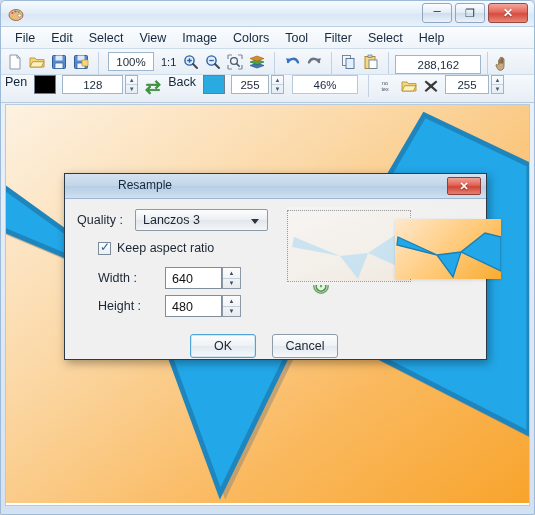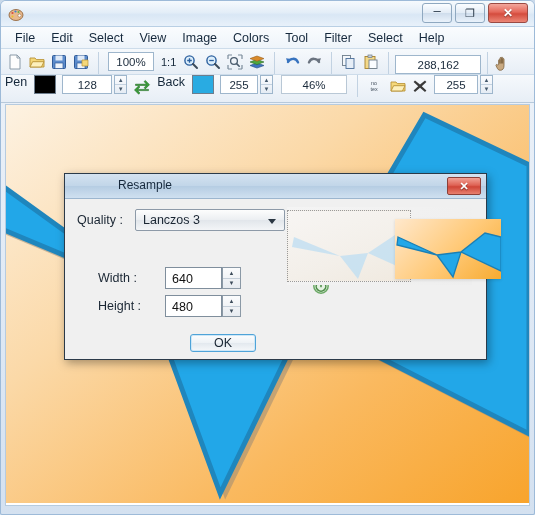--- a/index.html
+++ b/index.html
@@ -138,21 +138,21 @@
   }
 
   #dlg-body { position:absolute; left:0; top:25px; right:0; bottom:0; }
 
   .lbl { position:absolute; font-size:12.5px; color:#1a2633; }
   #lbl-quality { left:12px; top:14px; }
   #lbl-width  { left:33px; top:72px; }
   #lbl-height { left:33px; top:100px; }
 
   #quality-select {
-    position:absolute; left:70px; top:10px; width:150px; height:22px;
+    position:absolute; left:70px; top:10px; width:133px; height:22px;
     border:1px solid #8d9aa8; border-radius:2px;
     background: linear-gradient(180deg,#fdfdfd 0%,#eceff2 48%,#e2e6eb 52%,#f3f5f7 100%);
     cursor:pointer;
   }
   #quality-value {
     position:absolute; left:7px; top:3px; font-size:12.5px; color:#1a2633;
   }
   #quality-arrow {
     position:absolute; right:8px; top:9px;
     width:0;height:0;border-left:4.5px solid transparent;border-right:4.5px solid transparent;
@@ -208,21 +208,21 @@
     background:linear-gradient(160deg,#f7f5f3 0%,#f3efe9 60%,#f0e9df 100%);
   }
   #preview-new {
     position:absolute; left:108px; top:12px; width:106px; height:60px;
     overflow:hidden;
     background:linear-gradient(135deg,#ffe8cc 0%,#ffc977 55%,#f7ab31 100%);
     box-shadow:0 1px 3px rgba(0,0,0,.12);
   }
 
   #btn-ok, #btn-cancel {
-    position:absolute; top:135px; height:18px; width:66px;
+    position:absolute; top:135px; height:24px; width:66px;
     font-size:12.5px; color:#1a2633; cursor:pointer;
     border-radius:3px;
     background: linear-gradient(180deg,#fcfdfe 0%,#eef2f6 48%,#e3e9ef 52%,#f6f8fa 100%);
   }
   #btn-ok {
     left:125px; border:1px solid #4fa3d8;
     box-shadow:0 0 0 1px #cde7f7 inset;
   }
   #btn-cancel { left:207px; border:1px solid #8e9ba8; }
 </style>
@@ -364,21 +364,21 @@
     <div class="tb-btn">
       <svg width="17" height="17" viewBox="0 0 17 17">
         <path d="M4.6 9.6V5.2c0-.8 1.3-.8 1.3 0v3.3V3.2c0-.9 1.4-.9 1.4 0v5.2V2.8c0-.9 1.4-.9 1.4 0v5.6V4.2c0-.9 1.3-.9 1.3 0v6.6c0 3-1.6 4.5-3.6 4.5-1.8 0-2.6-1-3.4-2.6l-1-2.1c-.4-.9.8-1.6 1.3-.7z" fill="#c8a981" stroke="#7e6340" stroke-width=".8"></path>
       </svg>
     </div>
   </div>
 
   <div id="toolbar-2">
     <div class="tb-label">Pen</div>
     <div class="swatch" id="pen-swatch" style="background:#000000;"></div>
-    <div class="tb-field" style="width:50px;">128</div>
+    <div class="tb-field" style="width:61px;">128</div>
     <div class="spin">
         <i>▲</i>
         <i>▼</i>
       </div>
     <div class="tb-btn" style="margin-left:4px;">
       <svg width="18" height="17" viewBox="0 0 18 17">
         <path d="M2.5 6.2h11l-2.4-2.6 1.2-1.1 4.2 4.2-4.2 4.2-1.2-1.2 2.4-2.3h-11z" fill="#3aa03a" stroke="#1f6a1f" stroke-width=".6"></path>
         <path d="M15.5 12.6h-11l2.4 2.4-1.2 1.2L1.5 12l4.2-4.2 1.2 1.2-2.4 2.4h11z" fill="#3aa03a" stroke="#1f6a1f" stroke-width=".6"></path>
       </svg>
     </div>
@@ -443,20 +443,24 @@
     </div>
 
     <div id="dlg-body">
 
       <div class="lbl" id="lbl-quality">Quality :</div>
       <div id="quality-select">
         <div id="quality-value">Lanczos 3</div>
         <div id="quality-arrow"></div>
       </div>
 
+      <div id="keep-ratio-row">
+        <div id="keep-ratio-box"></div>
+        <div id="keep-ratio-label">Keep aspect ratio</div>
+      </div>
 
       <div class="lbl" id="lbl-width">Width :</div>
       <input class="numbox" id="width-input" value="640" style="">
       <div class="numspin" id="width-spin">
         <i>▲</i>
           <i>▼</i>
       </div>
 
       <div class="lbl" id="lbl-height">Height :</div>
       <input class="numbox" id="height-input" value="480" style="">
@@ -478,16 +482,17 @@
           </svg>
         </div>
         <div id="preview-new">
           <svg width="106" height="60" viewBox="0 0 106 60" preserveAspectRatio="none">
             <path d="M3,18 L42,36 L58,58 L66,33 L90,14 L106,18 L106,52 L66,33 L42,36 L2,26 Z" fill="#22a7e8" stroke="#1a7fb5" stroke-width="1.3"></path>
           </svg>
         </div>
       </div>
 
       <button id="btn-ok">OK</button>
+      <button id="btn-cancel">Cancel</button>
     </div>
   </div>
 
 </div>
 
 </body></html>

